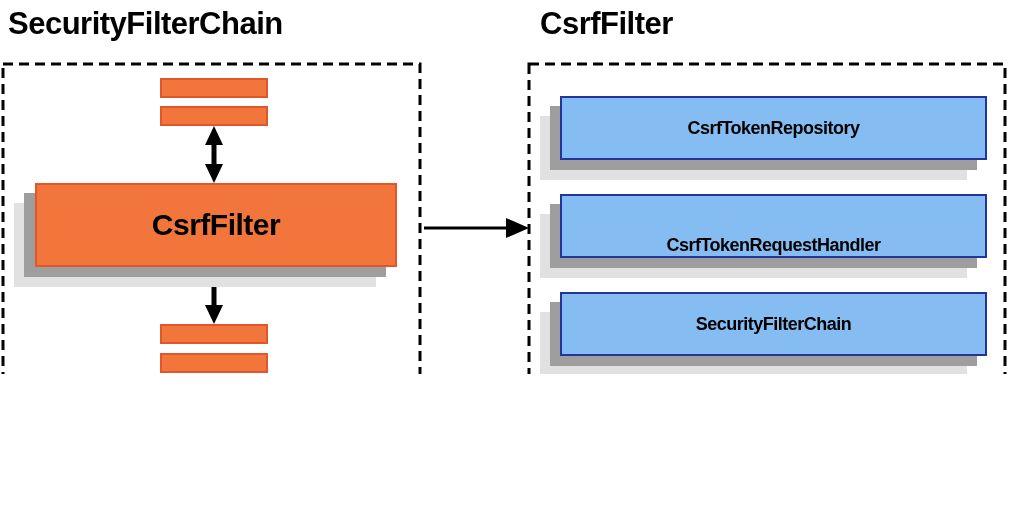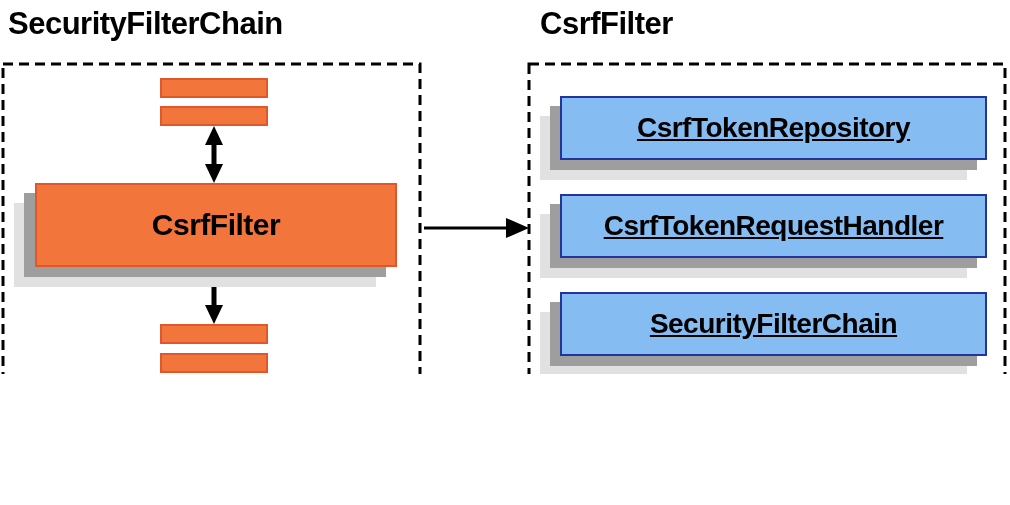--- a/index.html
+++ b/index.html
@@ -52,24 +52,24 @@
   }
   .component{
     position:absolute;left:560px;width:427px;height:64px;
     background:var(--blue);
     border:2px solid var(--blue-border);
     box-sizing:border-box;
     box-shadow:-10px 10px 0 var(--shadow-dark),-20px 20px 0 var(--shadow-light);
     display:flex;align-items:center;justify-content:center;
   }
   .component .label{
-    font-size:28px;font-weight:bold;color:var(--ink);letter-spacing:-0.5px;text-decoration:underline;
+    font-size:18px;font-weight:bold;color:var(--ink);letter-spacing:-0.5px;
   }
   .component.c1{top:96px;}
-  .component.c2{top:194px;}
+  .component.c2{top:194px;align-items:flex-end;}
   .component.c3{top:292px;}
   .component.c4{top:390px;}
 </style>
 </head>
 <body>
 
 <div class="canvas">
 
   <svg class="overlay" width="1010" height="505" viewBox="0 0 1010 505" xmlns="http://www.w3.org/2000/svg">
 

